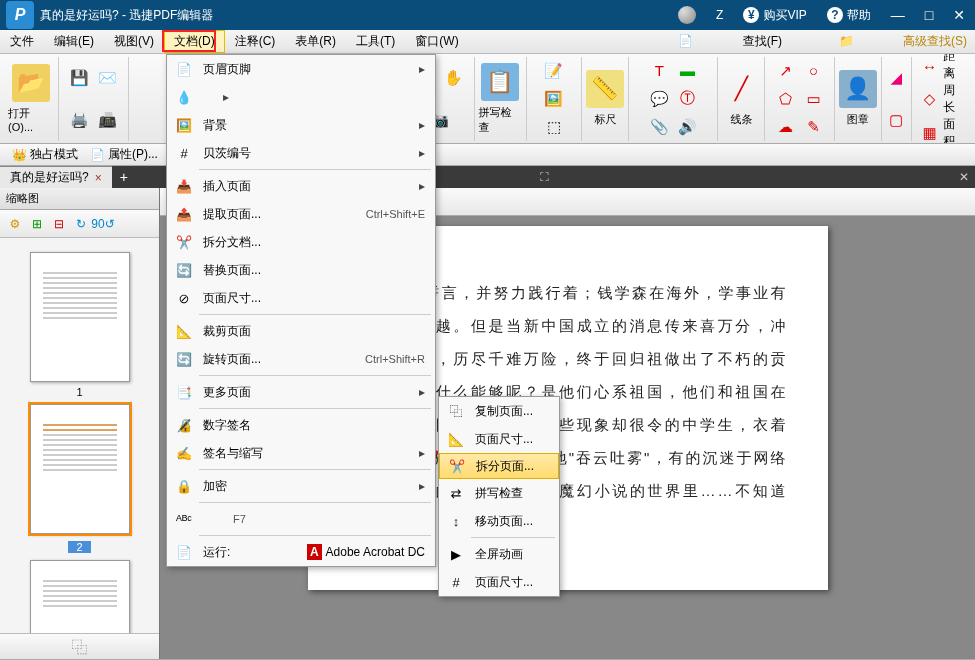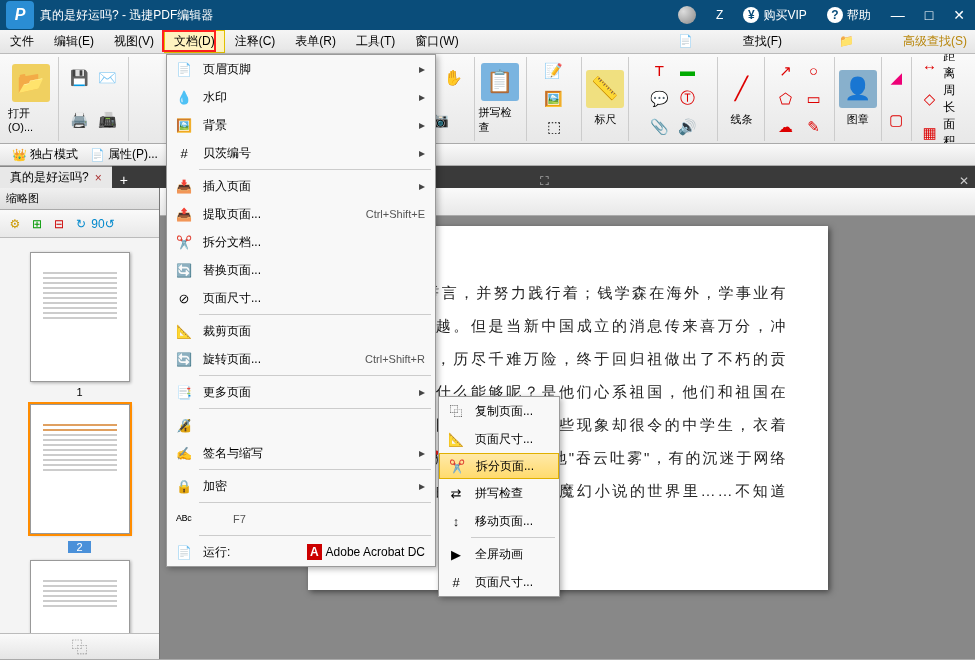--- a/index.html
+++ b/index.html
@@ -16,21 +16,21 @@
 .menubar .srch{margin-left:auto;display:flex;align-items:center;}
 .menubar .srch span{padding:0 4px;cursor:pointer;margin-left:45px;}
 .toolbar{height:90px;background:linear-gradient(#fafafa,#e8e8e8);border-bottom:1px solid #aaa;display:flex;align-items:center;padding:2px 4px;overflow:hidden;}
 .tbgrp{display:flex;flex-direction:column;align-items:center;justify-content:center;height:84px;padding:0 4px;border-right:1px solid #ccc;}
 .tbgrp .bigico{width:38px;height:38px;background:#f0d060;border-radius:3px;display:flex;align-items:center;justify-content:center;font-size:22px;}
 .tbgrp .lbl{margin-top:4px;font-size:11px;}
 .tbgrp.row{flex-direction:row;flex-wrap:wrap;width:auto;}
 .smico{width:26px;height:26px;margin:1px;display:flex;align-items:center;justify-content:center;font-size:15px;cursor:pointer;}
 .secondbar{height:22px;background:linear-gradient(#fafafa,#e5e5e5);border-bottom:1px solid #aaa;display:flex;align-items:center;padding:0 6px;}
 .secondbar .sb{padding:0 6px;cursor:pointer;display:flex;align-items:center;}
-.tabstrip{height:22px;background:#3a3a3a;display:flex;align-items:flex-end;}
+.tabstrip{height:22px;background:#3a3a3a;display:flex;align-items:center;}
 .tabstrip .tab{background:#e8e8e8;padding:2px 10px;border-top:1px solid #888;font-size:11px;display:flex;align-items:center;}
 .tabstrip .tab .x{margin-left:6px;color:#a33;cursor:pointer;}
 .tabstrip .plus{color:#fff;padding:0 8px;cursor:pointer;font-size:14px;}
 .tabstrip .fx{margin-left:auto;color:#ccc;padding:0 6px;cursor:pointer;}
 .workarea{display:flex;height:471px;background:#888;}
 .thumbpanel{width:160px;background:#f4f4f4;border-right:1px solid #777;display:flex;flex-direction:column;}
 .thumbpanel .hdr{background:linear-gradient(#f0f0f0,#ddd);padding:3px 6px;border-bottom:1px solid #aaa;font-size:11px;}
 .thumbpanel .tb{height:28px;background:linear-gradient(#fafafa,#e8e8e8);border-bottom:1px solid #bbb;display:flex;align-items:center;padding:0 4px;}
 .thumbpanel .tb .i{width:20px;height:20px;margin:0 1px;cursor:pointer;display:flex;align-items:center;justify-content:center;font-size:12px;}
 .thumbpanel .body{flex:1;overflow:auto;padding:8px;}
@@ -287,21 +287,20 @@
 </div>
 
 <div class="menu menu1" id="menu1">
     <div class="row">
       <div class="ico">📄</div>
       <div class="txt">页眉页脚</div>
       <div class="arr">▸</div>
     </div>
     <div class="row">
       <div class="ico">💧</div>
-      <div class="txt">水印</div>
       <div class="arr">▸</div>
     </div>
     <div class="row">
       <div class="ico">🖼️</div>
       <div class="txt">背景</div>
       <div class="arr">▸</div>
     </div>
     <div class="row">
       <div class="ico">#</div>
       <div class="txt">贝茨编号</div>
@@ -342,20 +341,21 @@
     </div>
     <div class="sep"></div>
     <div class="row">
       <div class="ico">📑</div>
       <div class="txt">更多页面</div>
       <div class="arr">▸</div>
     </div>
     <div class="sep"></div>
     <div class="row">
       <div class="ico">🔏</div>
+      <div class="txt">数字签名</div>
     </div>
     <div class="row">
       <div class="ico">✍️</div>
       <div class="txt">签名与缩写</div>
       <div class="arr">▸</div>
     </div>
     <div class="sep"></div>
     <div class="row">
       <div class="ico">🔒</div>
       <div class="txt">加密</div>

